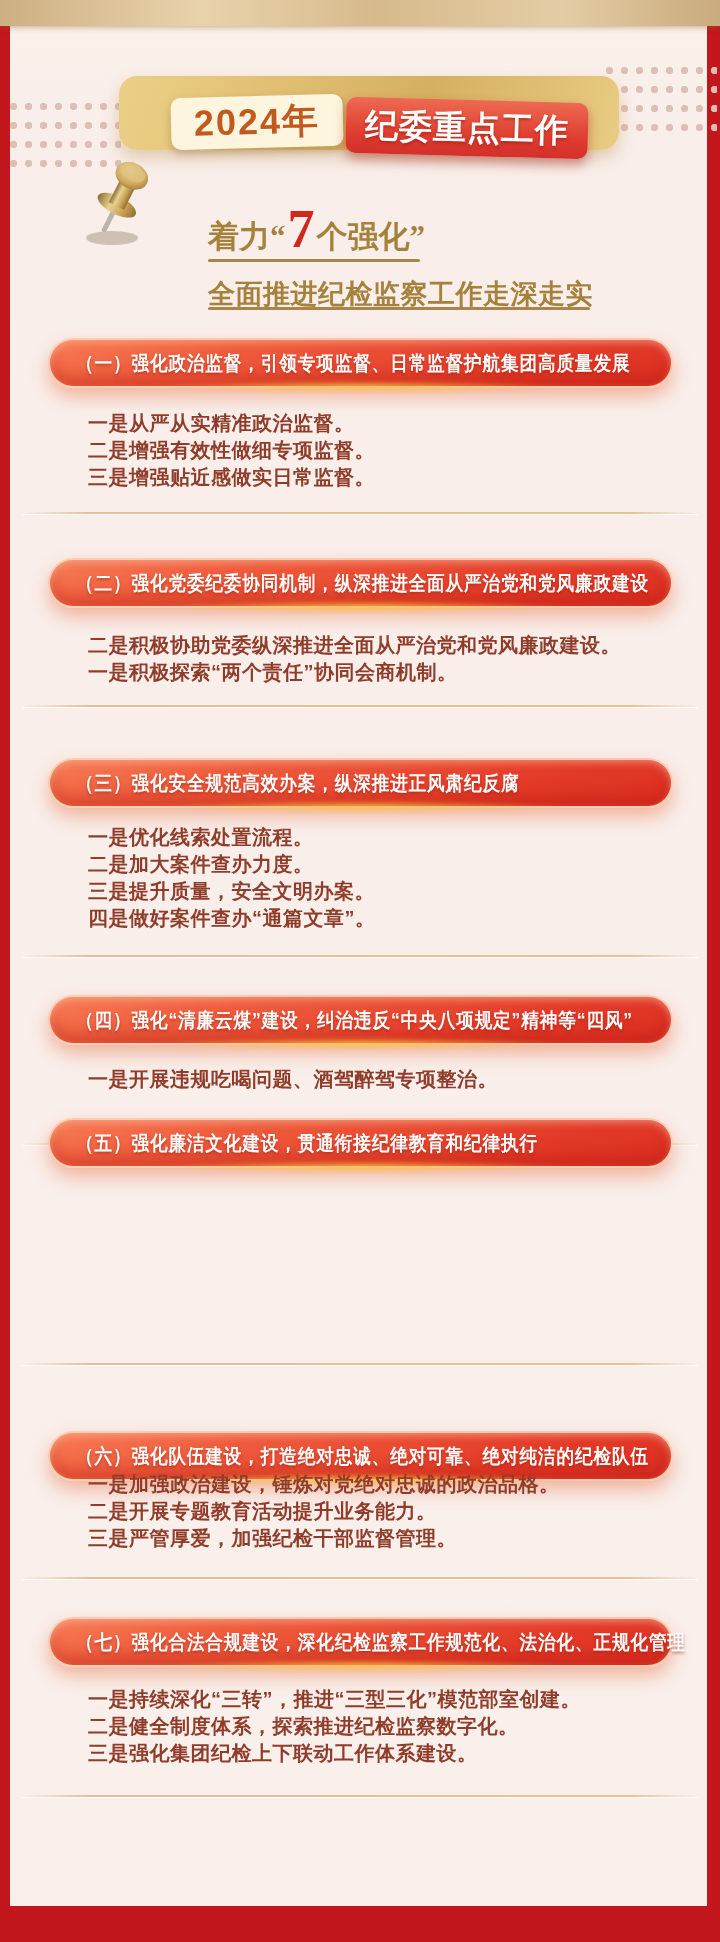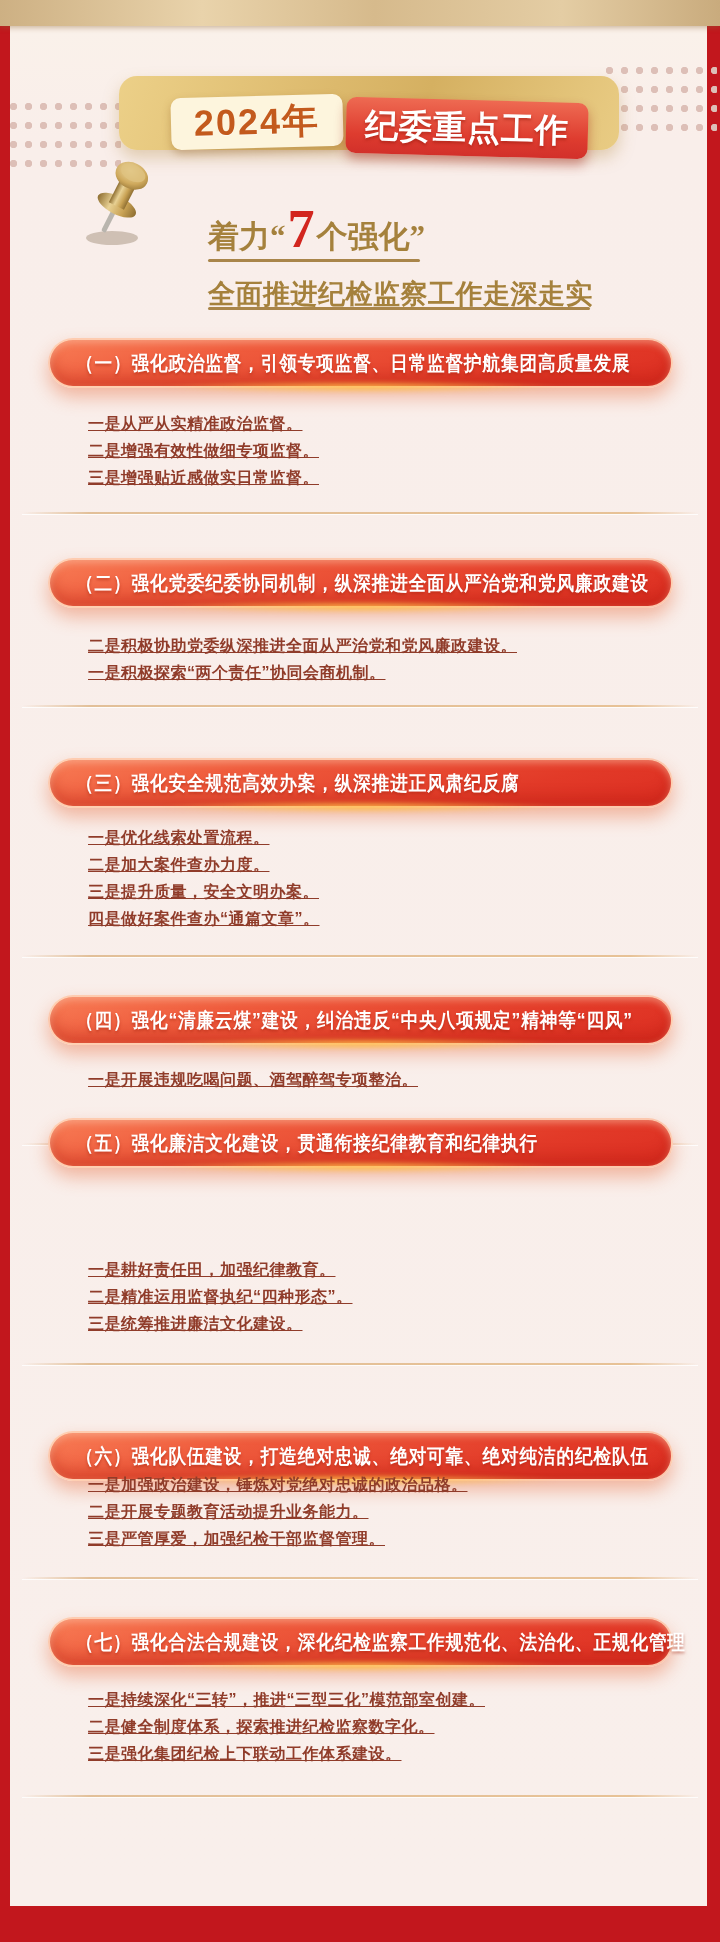--- a/index.html
+++ b/index.html
@@ -44,22 +44,22 @@
     box-shadow:inset 0 3px 7px rgba(255,200,170,.5),inset 0 -9px 14px rgba(165,18,8,.3),0 9px 18px rgba(230,95,45,.4);
     display:flex;align-items:center;padding-left:26px;z-index:4;}
   .banner::after{content:"";position:absolute;left:18%;right:18%;bottom:-7px;height:12px;
     background:radial-gradient(ellipse at center,rgba(255,190,70,.95),rgba(255,150,40,0) 72%);
     filter:blur(2px);}
   .banner-text{font-size:20px;font-weight:bold;color:#ffffff;white-space:nowrap;
     transform:scaleX(.88);transform-origin:left center;letter-spacing:1px;
     text-shadow:0 2px 3px rgba(160,30,10,.5);}
   
   .bullets{position:absolute;left:88px;width:585px;z-index:4;}
-  .bullet{font-size:16px;font-weight:bold;color:#903c2a;line-height:27px;white-space:nowrap;
-    letter-spacing:0.5px;text-decoration:underline;}
+  .bullet{font-size:20px;font-weight:bold;color:#903c2a;line-height:27px;white-space:nowrap;
+    letter-spacing:0.5px;}
   
   .divider{position:absolute;left:22px;width:676px;height:2px;z-index:4;
     background:linear-gradient(90deg,rgba(214,166,108,0),rgba(214,166,108,.65) 10%,rgba(222,170,105,.65) 90%,rgba(214,166,108,0));
     box-shadow:0 1px 0 rgba(255,255,255,.8);}
 </style>
 </head>
 <body>
 
 <div class="poster">
   <div class="content"></div>
@@ -138,25 +138,20 @@
     <span class="banner-text">（四）强化“清廉云煤”建设，纠治违反“中央八项规定”精神等“四风”</span>
   </div>
   <div class="bullets" style="top:1066px;">
     <div class="bullet">一是开展违规吃喝问题、酒驾醉驾专项整治。</div>
   </div>
   <div class="divider" style="top:1143px;"></div>
 
   <div class="banner" style="top:1118px;">
     <span class="banner-text">（五）强化廉洁文化建设，贯通衔接纪律教育和纪律执行</span>
   </div>
-  <div class="bullets" style="top:1256px;">
-    <div class="bullet">一是耕好责任田，加强纪律教育。</div>
-    <div class="bullet">二是精准运用监督执纪“四种形态”。</div>
-    <div class="bullet">三是统筹推进廉洁文化建设。</div>
-  </div>
   <div class="divider" style="top:1363px;"></div>
 
   <div class="banner" style="top:1403px;margin-top:28px;">
     <span class="banner-text">（六）强化队伍建设，打造绝对忠诚、绝对可靠、绝对纯洁的纪检队伍</span>
   </div>
   <div class="bullets" style="top:1471px;">
     <div class="bullet">一是加强政治建设，锤炼对党绝对忠诚的政治品格。</div>
     <div class="bullet">二是开展专题教育活动提升业务能力。</div>
     <div class="bullet">三是严管厚爱，加强纪检干部监督管理。</div>
   </div>

